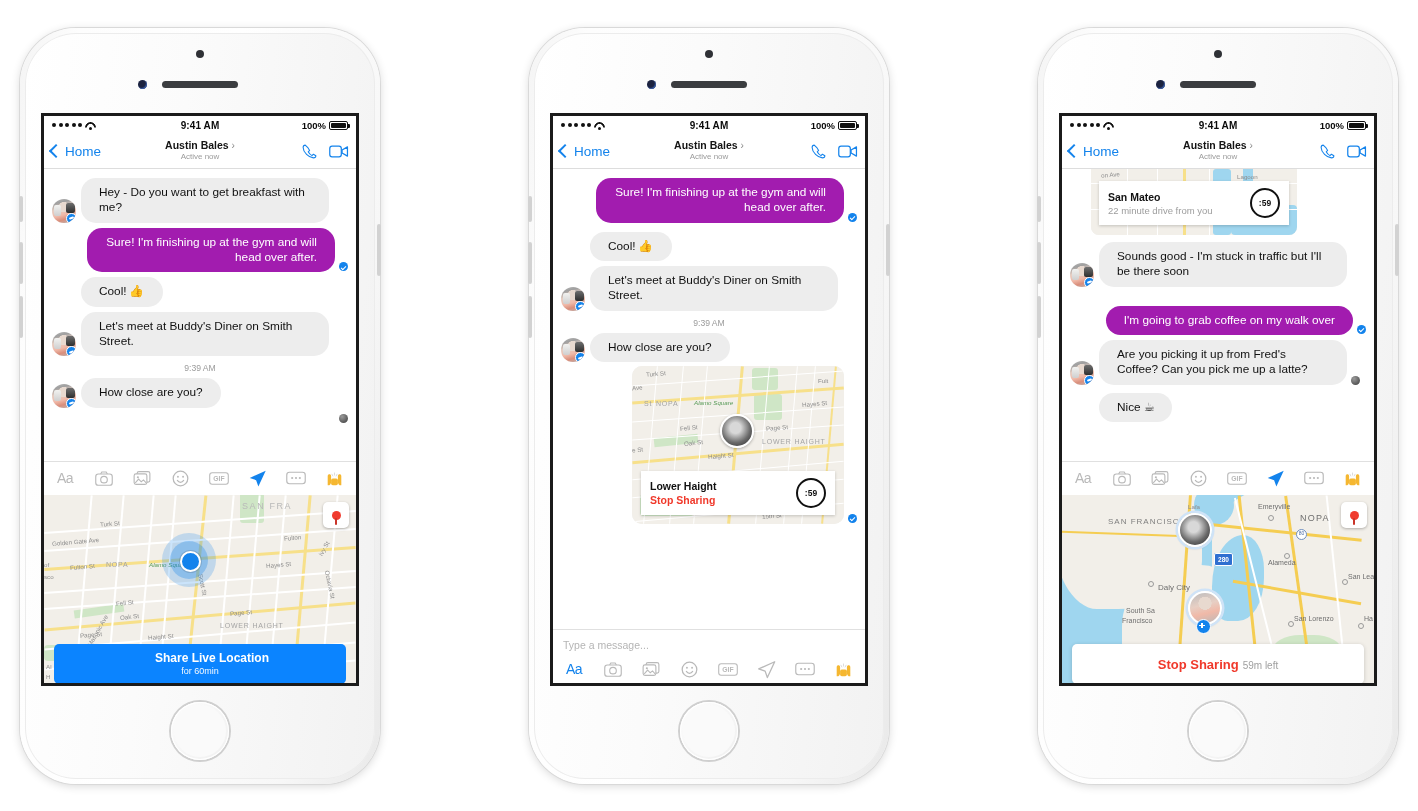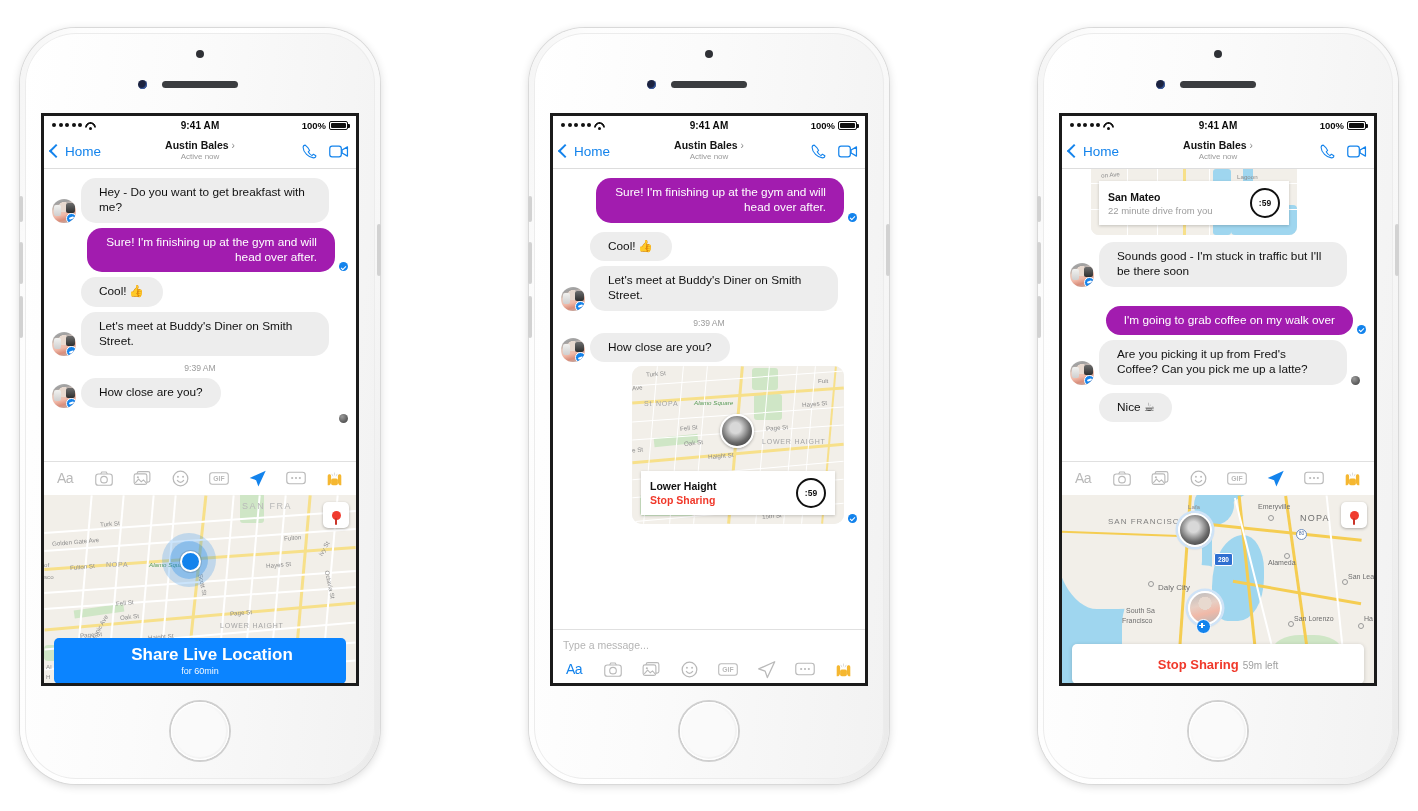--- a/index.html
+++ b/index.html
@@ -106,21 +106,21 @@
   
   .mapwrap{position:relative;overflow:hidden;}
   .mapbg{position:absolute;inset:0;}
   .mapstreets{position:absolute;inset:0;}
   .pinbtn{position:absolute;right:7px;top:7px;width:26px;height:26px;border-radius:5px;background:#fff;
       box-shadow:0 1px 3px rgba(0,0,0,.28);display:flex;align-items:center;justify-content:center;}
   .pin{width:9px;height:9px;border-radius:50%;background:#f03b2e;position:relative;}
   .pin:after{content:"";position:absolute;left:3.4px;top:7px;width:2px;height:7px;background:#c9352a;border-radius:1px;}
   .bluebtn{position:absolute;left:10px;right:10px;bottom:10px;background:#0b84ff;border-radius:5px;
       text-align:center;padding:7px 0 8px;color:#fff;cursor:pointer;}
-  .bluebtn .t1{font-size:17px;font-weight:600;padding-left:24px;}
+  .bluebtn .t1{font-size:12px;font-weight:600;padding-left:24px;}
   .bluebtn .t2{font-size:9px;margin-top:1px;opacity:.95;}
   .whitebtn{position:absolute;left:10px;right:10px;bottom:10px;background:#fff;border-radius:5px;
       text-align:center;padding:11px 0;box-shadow:0 1px 4px rgba(0,0,0,.18);}
   .whitebtn .stop{color:#f0392b;font-size:13px;font-weight:700;}
   .whitebtn .left{color:#a0a0a0;font-size:10px;margin-left:4px;}
 
   .bluedot{position:absolute;width:17px;height:17px;border-radius:50%;background:#1383ec;
       border:2.5px solid #fff;box-shadow:0 0 0 1px rgba(0,0,0,.12);}
   .halo{position:absolute;border-radius:50%;background:rgba(19,131,236,.22);}
   .mapav{position:absolute;width:30px;height:30px;border-radius:50%;border:2.5px solid #fff;

